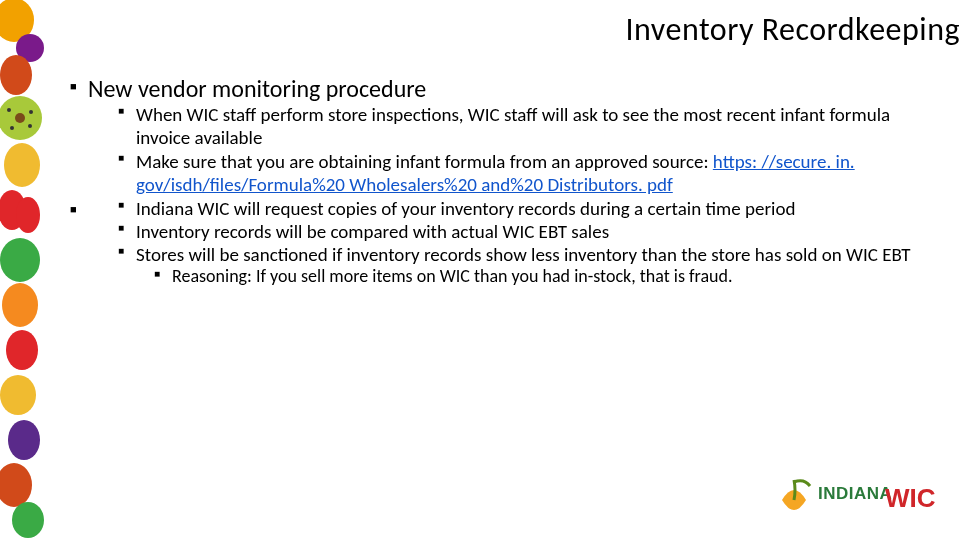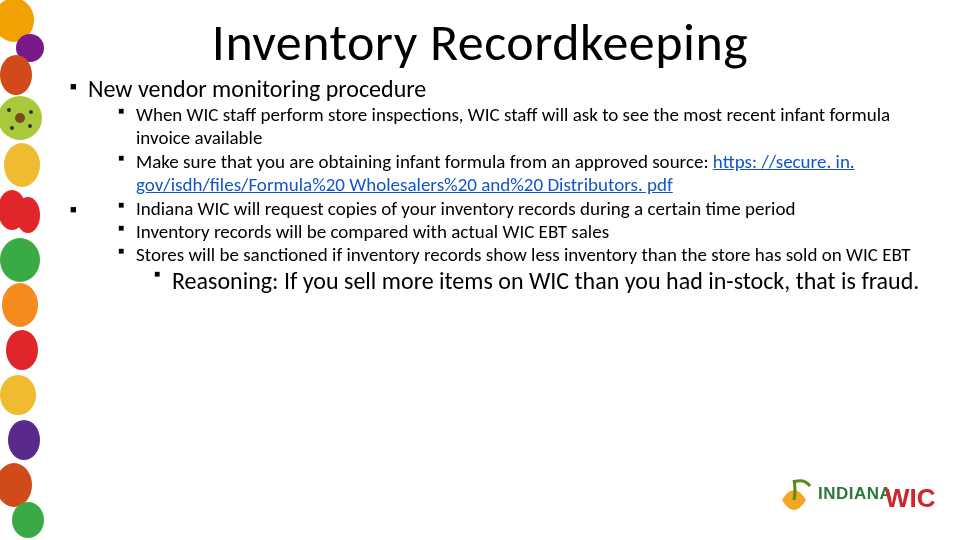--- a/index.html
+++ b/index.html
@@ -1,29 +1,29 @@
 <!DOCTYPE html>
 <html><head>
 <meta charset="utf-8">
 <style>
   * { margin: 0; padding: 0; box-sizing: border-box; }
   html, body { width: 960px; height: 540px; background: #fff; font-family: Calibri, "Segoe UI", Arial, sans-serif; color: #000; overflow: hidden; }
   .slide { position: relative; width: 960px; height: 540px; }
-  .title { position: absolute; top: 10px; left: 0; width: 100%; text-align: center; font-size: 52px; font-weight: 400; letter-spacing: 0.5px; }
+  .title { position: absolute; top: 10px; left: 0; width: 100%; text-align: right; font-size: 32px; font-weight: 400; letter-spacing: 0.5px; }
   .content { position: absolute; top: 72px; left: 70px; width: 850px; }
   ul { list-style: none; }
   li { position: relative; line-height: 1.22; }
   li::before { content: "■"; position: absolute; left: -18px; top: 2px; font-size: 10px; }
   .lvl0 { margin-left: 18px; margin-top: 2px; }
   .lvl0 > li { font-size: 24px; padding-left: 0; margin-bottom: 1px; }
   .lvl0 > li::before { font-size: 11px; top: 6px; }
   .lvl1 { margin-left: 48px; }
   .lvl1 > li { font-size: 19px; }
   .lvl2 { margin-left: 36px; }
-  .lvl2 > li { font-size: 24px; }
+  .lvl2 > li { font-size: 18px; }
   a.link { color: #1155cc; text-decoration: underline; }
   .decor-left { position: absolute; left: 0; top: 0; width: 46px; height: 540px; overflow: hidden; }
   .decor-left svg { display: block; }
   .logo { position: absolute; right: 20px; bottom: 10px; text-align: right; }
 </style>
 </head>
 <body>
 
 <div class="slide">
 

